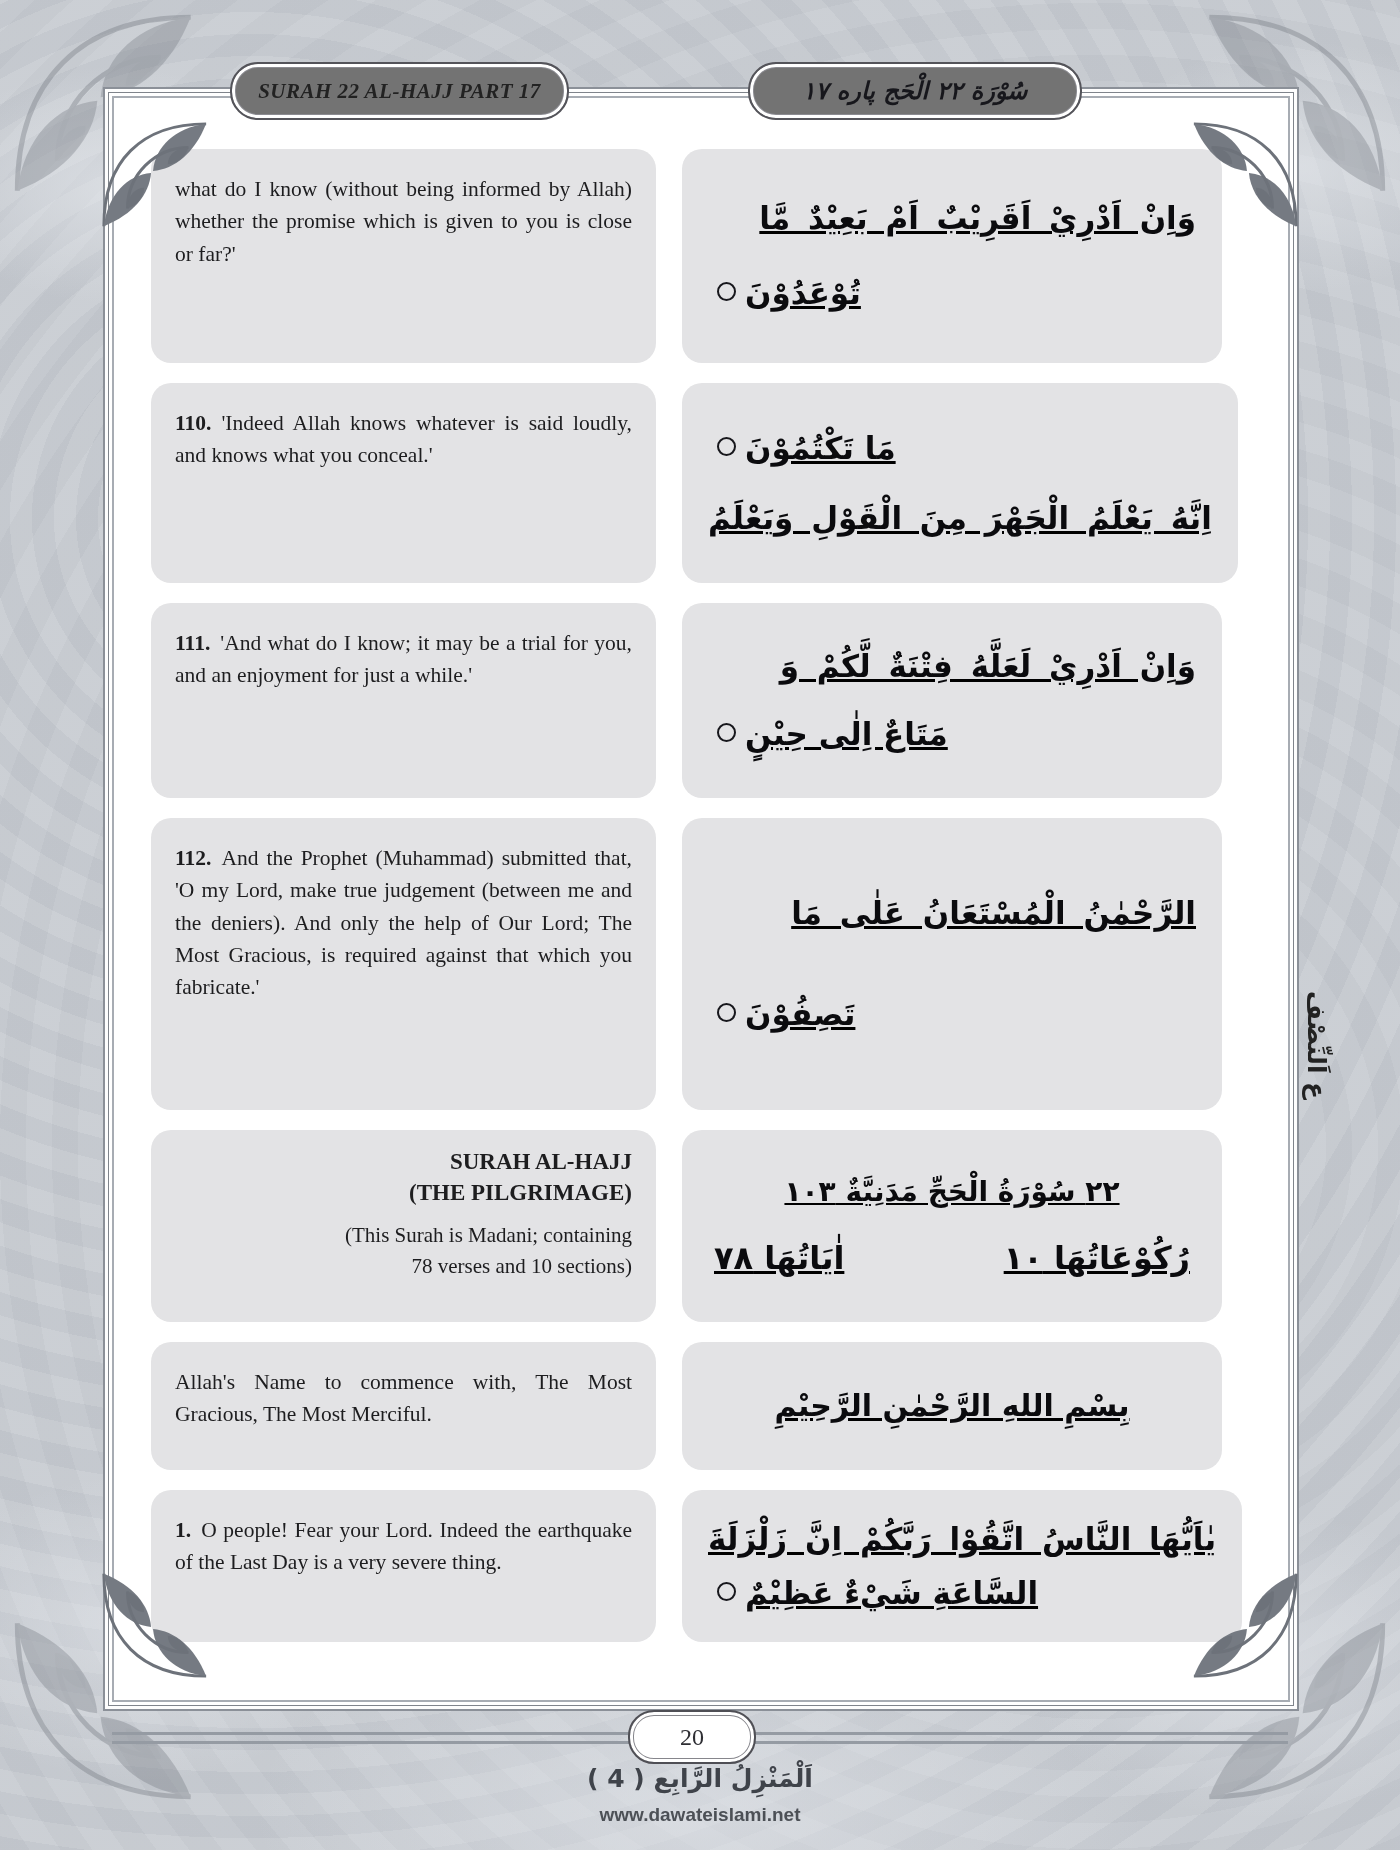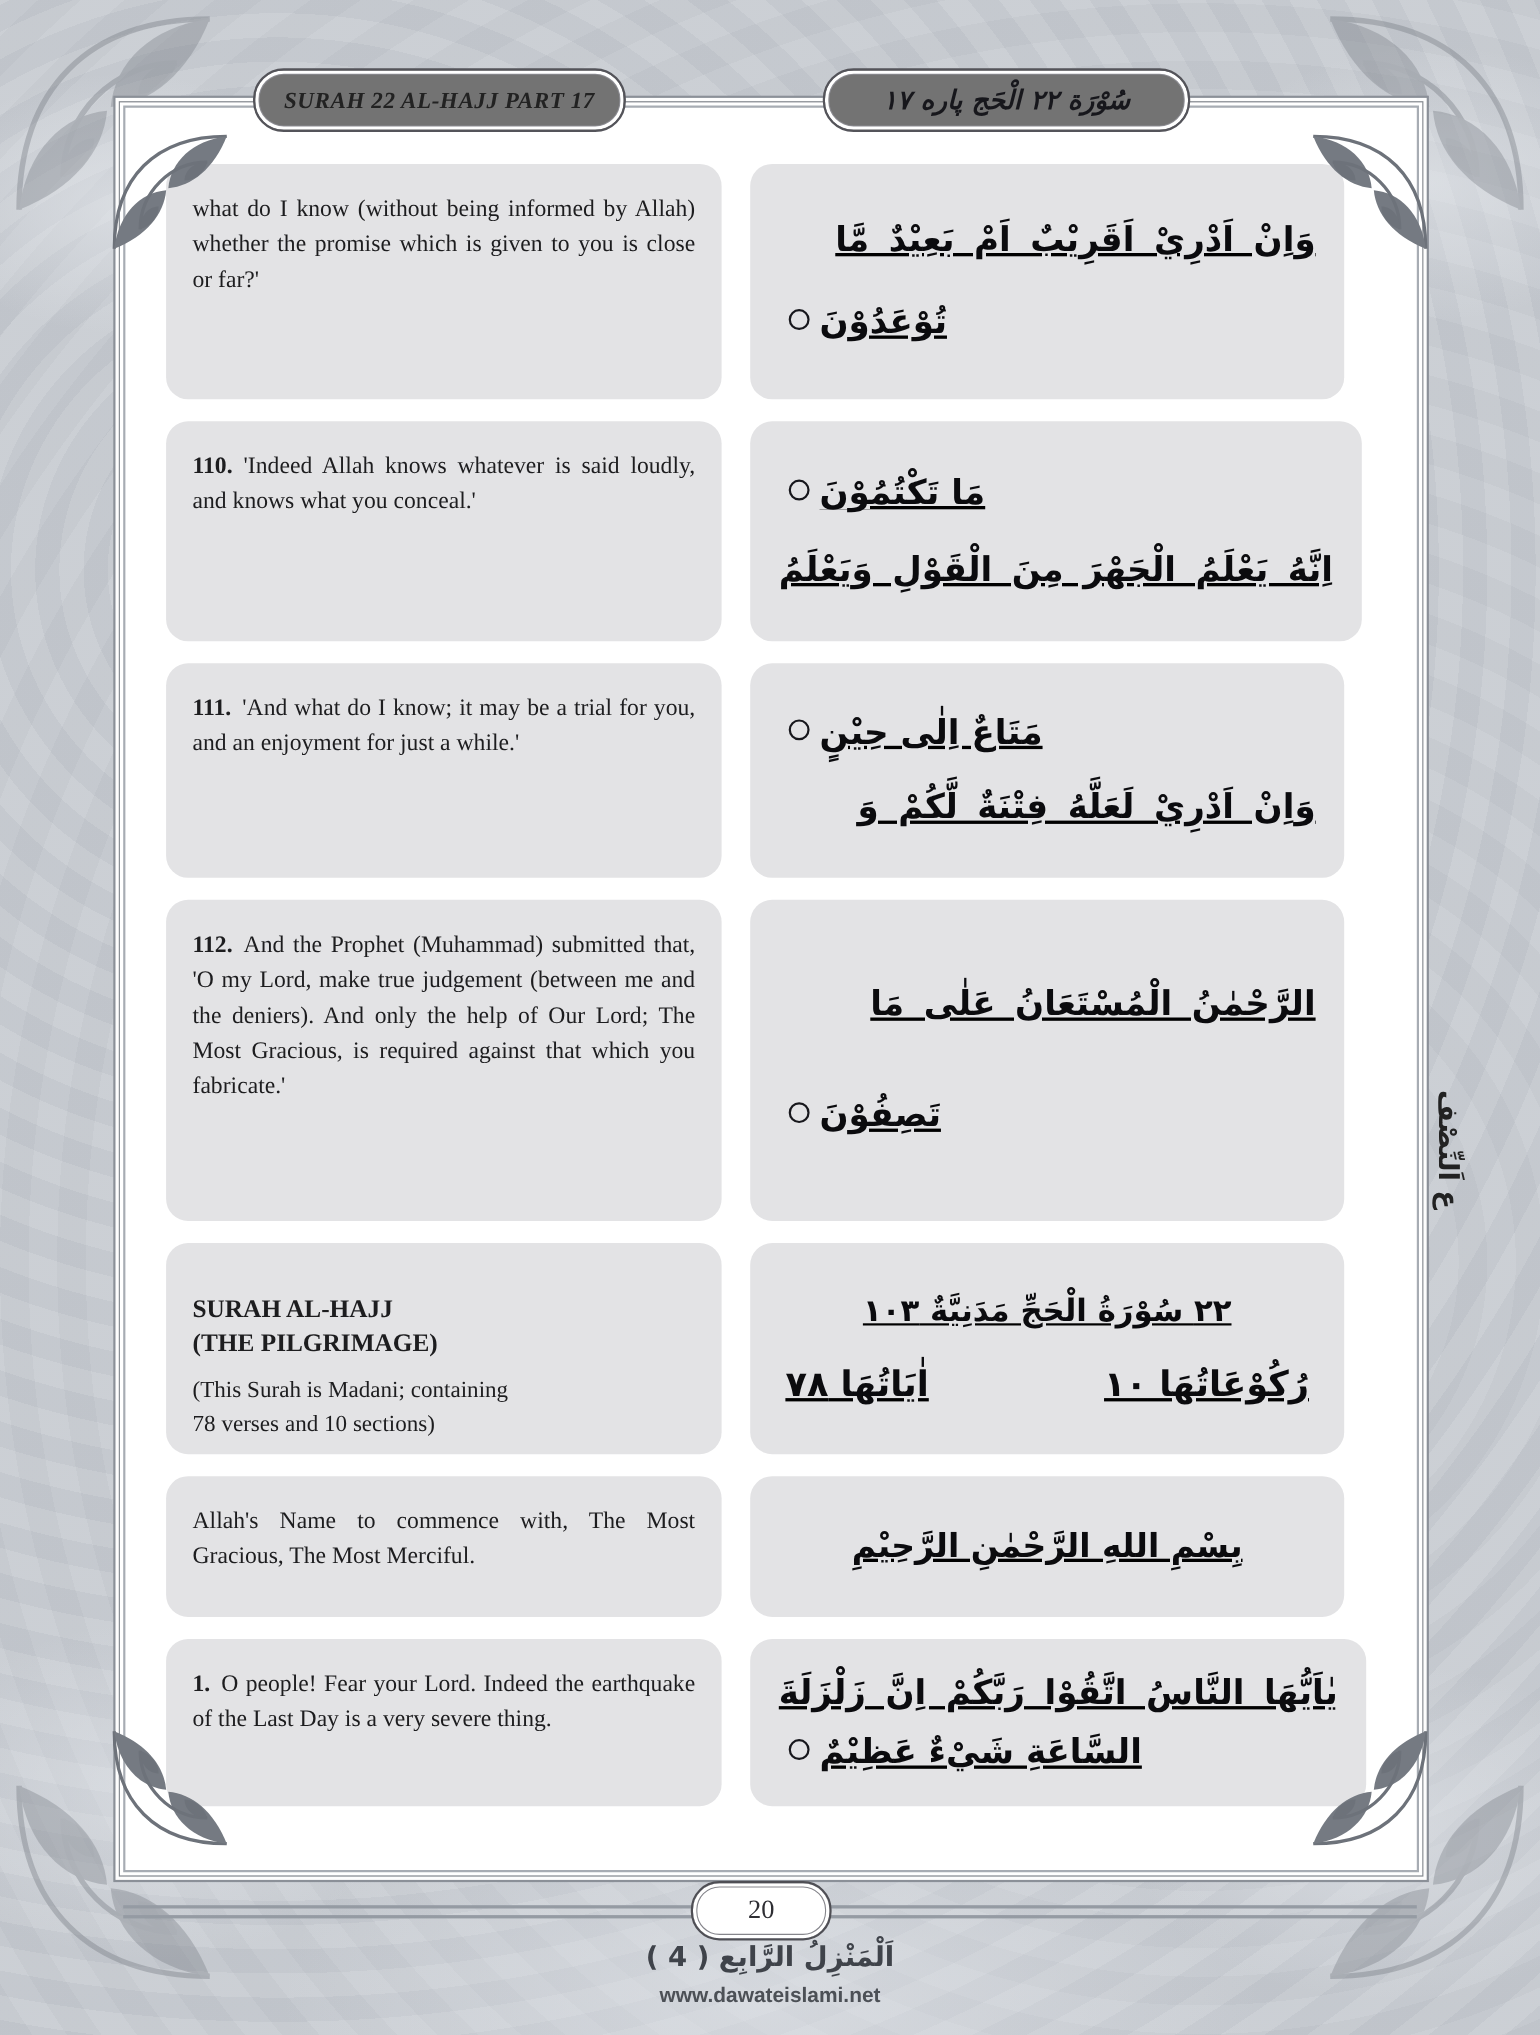--- a/index.html
+++ b/index.html
@@ -25,21 +25,21 @@
   .content{position:absolute;left:42px;top:56px;width:1071px;display:flex;flex-direction:column;gap:20px;}
   .row{display:flex;gap:26px;}
   .r1{height:214px}.r2{height:200px}.r3{height:195px}.r4{height:292px}
   .r5{height:192px}.r6{height:128px}.r7{height:152px}
   .ebox{
     width:457px;flex:none;background:#e3e3e5;border-radius:20px;
     padding:24px 24px;color:#1d1d1f;
   }
   .etext{margin:0;font-size:21.5px;line-height:1.5;text-align:justify;}
   .vnum{font-weight:bold;padding-right:10px;}
-  .ebox.center{text-align:left;padding-top:44px;}
+  .ebox.center{text-align:right;padding-top:16px;}
   .h1{font-weight:bold;font-size:23px;line-height:1.35;}
   .note{font-size:21px;line-height:1.45;}
   .note.first{margin-top:12px;}
   .abox{
     flex:1;background:#e3e3e5;border-radius:20px;direction:rtl;
     padding:14px 26px;display:flex;flex-direction:column;justify-content:space-evenly;text-decoration:underline;
   }
   .aline{
     font-family:"DejaVu Sans", sans-serif;font-weight:bold;font-size:31px;color:#0b0b0e;
     white-space:nowrap;text-align:right;line-height:1.25;
@@ -140,22 +140,22 @@
         <div class="aline cont"><span>مَا تَكْتُمُوْنَ</span><span class="ayah-end"></span></div>
         <div class="aline spread"><span>اِنَّهُ يَعْلَمُ الْجَهْرَ مِنَ الْقَوْلِ وَيَعْلَمُ</span></div>
       </div>
     </div>
 
     <div class="row r3">
       <div class="ebox">
         <p class="etext"><b class="vnum">111.</b><span>'And what do I know; it may be a trial for you, and an enjoyment for just a while.'</span></p>
       </div>
       <div class="abox">
+        <div class="aline spread"><span>وَاِنْ اَدْرِيْ لَعَلَّهُ فِتْنَةٌ لَّكُمْ وَ</span></div>
         <div class="aline cont"><span>مَتَاعٌ اِلٰى حِيْنٍ</span><span class="ayah-end"></span></div>
-        <div class="aline spread"><span>وَاِنْ اَدْرِيْ لَعَلَّهُ فِتْنَةٌ لَّكُمْ وَ</span></div>
       </div>
     </div>
 
     <div class="row r4">
       <div class="ebox">
         <p class="etext"><b class="vnum">112.</b><span>And the Prophet (Muhammad) submitted that, 'O my Lord, make true judgement (between me and the deniers). And only the help of Our Lord; The Most Gracious, is required against that which you fabricate.'</span></p>
       </div>
       <div class="abox">
         <div class="aline spread"><span>الرَّحْمٰنُ الْمُسْتَعَانُ عَلٰى مَا</span></div>
         <div class="aline cont"><span>تَصِفُوْنَ</span><span class="ayah-end"></span></div>

